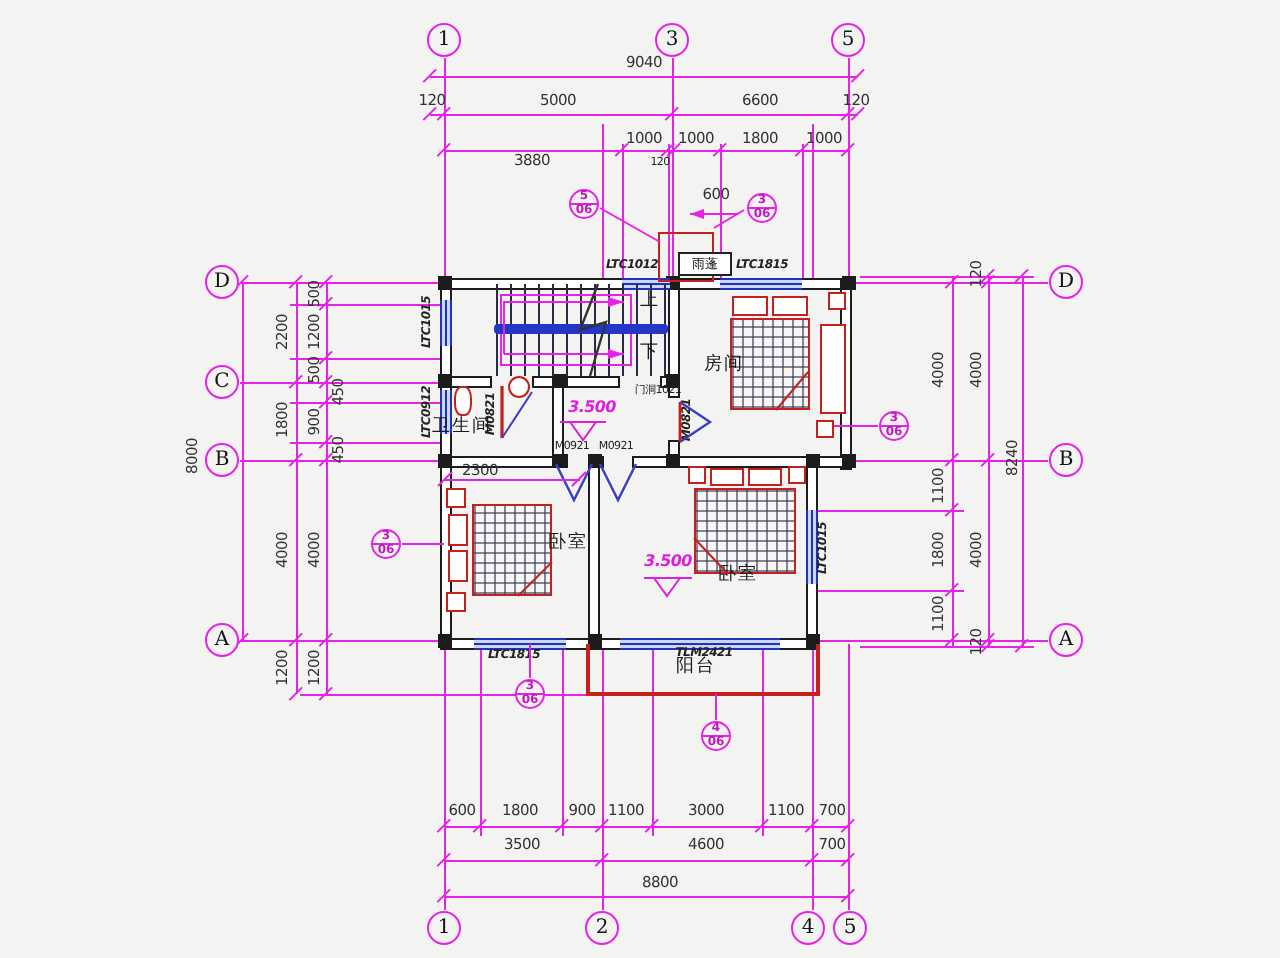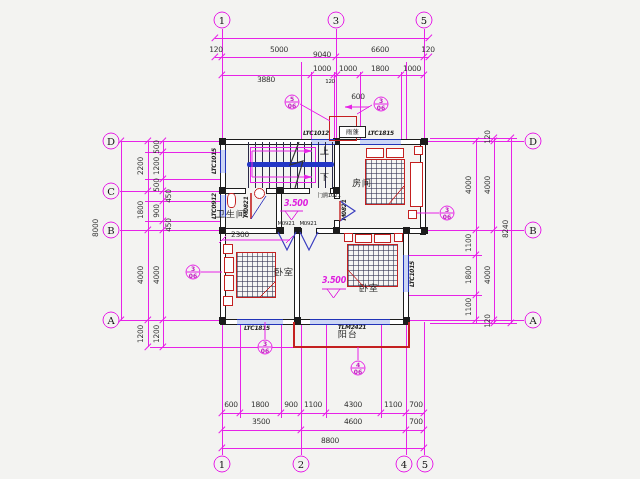--- a/index.html
+++ b/index.html
@@ -291,37 +291,37 @@
     <div class="db" style="left: 265px; top: 347px;">
       <span>3</span>
       <i></i>
       <span>06</span>
     </div>
     <div class="db" style="left: 358px; top: 368px;">
       <span>4</span>
       <i></i>
       <span>06</span>
     </div>
-    <div class="lbl" style="left: 322px; top: 31px; margin-top: 24px;">9040</div>
+    <div class="lbl" style="left: 322px; top: 31px;">9040</div>
     <div class="lbl" style="left: 216px; top: 50px;">120</div>
     <div class="lbl" style="left: 279px; top: 50px;">5000</div>
     <div class="lbl" style="left: 380px; top: 50px;">6600</div>
     <div class="lbl" style="left: 428px; top: 50px;">120</div>
     <div class="lbl" style="left: 266px; top: 80px;">3880</div>
     <div class="lbl" style="left: 322px; top: 69px;">1000</div>
     <div class="lbl" style="left: 348px; top: 69px;">1000</div>
     <div class="lbl" style="left: 380px; top: 69px;">1800</div>
     <div class="lbl" style="left: 412px; top: 69px;">1000</div>
     <div class="lbl sm" style="left: 330px; top: 82px;">120</div>
     <div class="lbl" style="left: 358px; top: 97px;">600</div>
     <div class="lbl" style="left: 231px; top: 405px;">600</div>
     <div class="lbl" style="left: 260px; top: 405px;">1800</div>
     <div class="lbl" style="left: 291px; top: 405px;">900</div>
     <div class="lbl" style="left: 313px; top: 405px;">1100</div>
-    <div class="lbl" style="left: 353px; top: 405px;">4300</div>
+    <div class="lbl" style="left: 353px; top: 405px;">3000</div>
     <div class="lbl" style="left: 393px; top: 405px;">1100</div>
     <div class="lbl" style="left: 416px; top: 405px;">700</div>
     <div class="lbl" style="left: 261px; top: 422px;">3500</div>
     <div class="lbl" style="left: 353px; top: 422px;">4600</div>
     <div class="lbl" style="left: 416px; top: 422px;">700</div>
     <div class="lbl" style="left: 330px; top: 441px;">8800</div>
     <div class="lbl rot" style="left: 141px; top: 166px;">2200</div>
     <div class="lbl rot" style="left: 141px; top: 210px;">1800</div>
     <div class="lbl rot" style="left: 141px; top: 275px;">4000</div>
     <div class="lbl rot" style="left: 141px; top: 334px;">1200</div>

